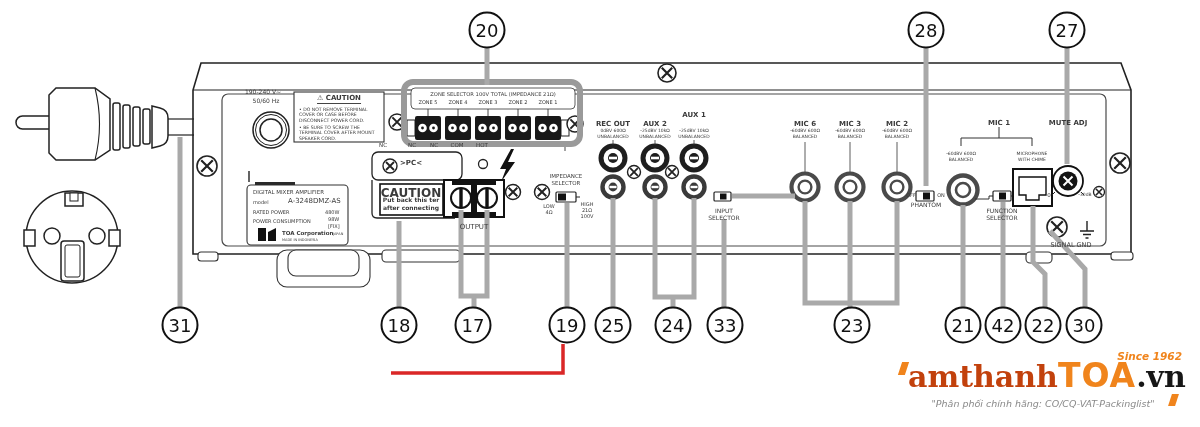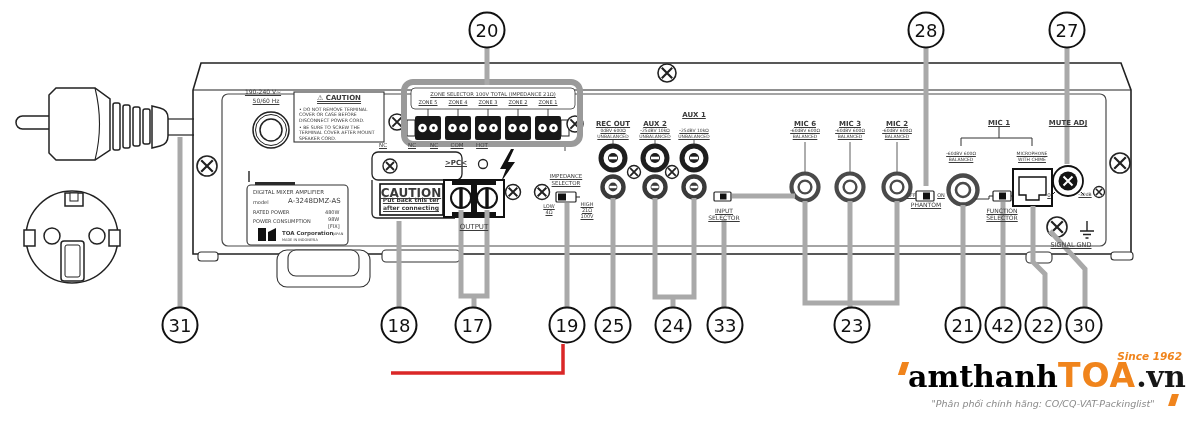--- a/index.html
+++ b/index.html
@@ -1,34 +1,34 @@
 <!DOCTYPE html>
 <html><head>
 <meta charset="utf-8">
 <style>
   html,body{margin:0;padding:0;background:#fff;}
   #stage{position:relative;width:1200px;height:427px;background:#fff;overflow:hidden;
          font-family:"DejaVu Sans",sans-serif;}
   svg{position:absolute;left:0;top:0;}
   .t{position:absolute;color:#3a3a3a;white-space:nowrap;line-height:1;font-family:"DejaVu Sans",sans-serif;}
-  .c{transform:translateX(-50%);text-decoration:underline;}
+  .c{transform:translateX(-50%);}
   .b{font-weight:700;}
   .f35{font-size:3.5px;} .f45{font-size:4.5px;} .f46{font-size:4.6px;} .f5{font-size:5px;}
   .f52{font-size:5.2px;} .f55{font-size:5.5px;} .f6{font-size:6px;} .f65{font-size:6.5px;}
   .f7{font-size:7px;} .f8{font-size:12px;}
   .u{border-bottom:.8px solid #444;padding-bottom:.5px;}
   .w80{width:82px;white-space:normal;line-height:1.18;}
   .callout{position:absolute;width:33px;height:33px;border:2.3px solid #111;border-radius:50%;
            background:#fff;display:flex;align-items:center;justify-content:center;
            font-size:18px;color:#111;transform:translate(-50%,-50%);z-index:5;}
   .warning{position:absolute;left:257px;top:373px;transform:translate(-50%,-50%);
            font-weight:700;font-size:26px;letter-spacing:1px;color:#da2727;z-index:6;}
   .logo{position:absolute;left:900px;top:350px;width:286px;height:64px;z-index:6;}
   .logo-row{position:absolute;left:8px;top:6px;white-space:nowrap;}
-  .brand-black{font-family:"DejaVu Serif",serif;font-weight:700;font-size:30px;color:#000000;}
+  .brand-black{font-family:"DejaVu Serif",serif;font-weight:700;font-size:30px;color:#c2410c;}
   .brand-orange{font-family:"DejaVu Sans",sans-serif;font-weight:700;font-size:33px;color:#f0841c;letter-spacing:1px;margin-top:19px;}
   .brand-suffix{font-family:"DejaVu Serif",serif;font-weight:700;font-size:30px;color:#161616;}
   .since{position:absolute;right:4px;top:0px;font-style:italic;font-weight:700;font-size:10.5px;color:#f0841c;}
   .tagline{position:absolute;left:50%;top:48px;transform:translateX(-50%);font-style:italic;
            font-size:9.5px;color:#8a8a8a;white-space:nowrap;}
   .tri{position:absolute;background:#f0841c;transform:skewX(-18deg);}
 </style>
 </head>
 <body>
 
@@ -359,21 +359,21 @@
 <div class="t c f5" style="left:488px;top:100px">ZONE 3</div>
 <div class="t c f5" style="left:518px;top:100px">ZONE 2</div>
 <div class="t c f5" style="left:548px;top:100px">ZONE 1</div>
 
 <div class="t c f55" style="left:383px;top:143px">NC</div>
 <div class="t c f55" style="left:412px;top:143px">NC</div>
 <div class="t c f55" style="left:434px;top:143px">NC</div>
 <div class="t c f55" style="left:457px;top:143px">COM</div>
 <div class="t c f55" style="left:482px;top:143px">HOT</div>
 
-<div class="t c f7 b" style="left:456px;top:160px">&gt;PC&lt;</div>
+<div class="t c f7 b" style="left:411px;top:160px">&gt;PC&lt;</div>
 <div class="t c f8 b" style="left:411px;top:187px">CAUTION</div>
 <div class="t c f6 b" style="left:411px;top:197px">Put back this ter</div>
 <div class="t c f6 b" style="left:411px;top:205px">after connecting</div>
 <div class="t c f7" style="left:474px;top:224px">OUTPUT</div>
 
 <div class="t c f55" style="left:566px;top:174px">IMPEDANCE</div>
 <div class="t c f55" style="left:566px;top:181px">SELECTOR</div>
 <div class="t c f5" style="left:549px;top:204px">LOW</div>
 <div class="t c f5" style="left:549px;top:210px">4Ω</div>
 <div class="t c f5" style="left:587px;top:202px">HIGH</div>

